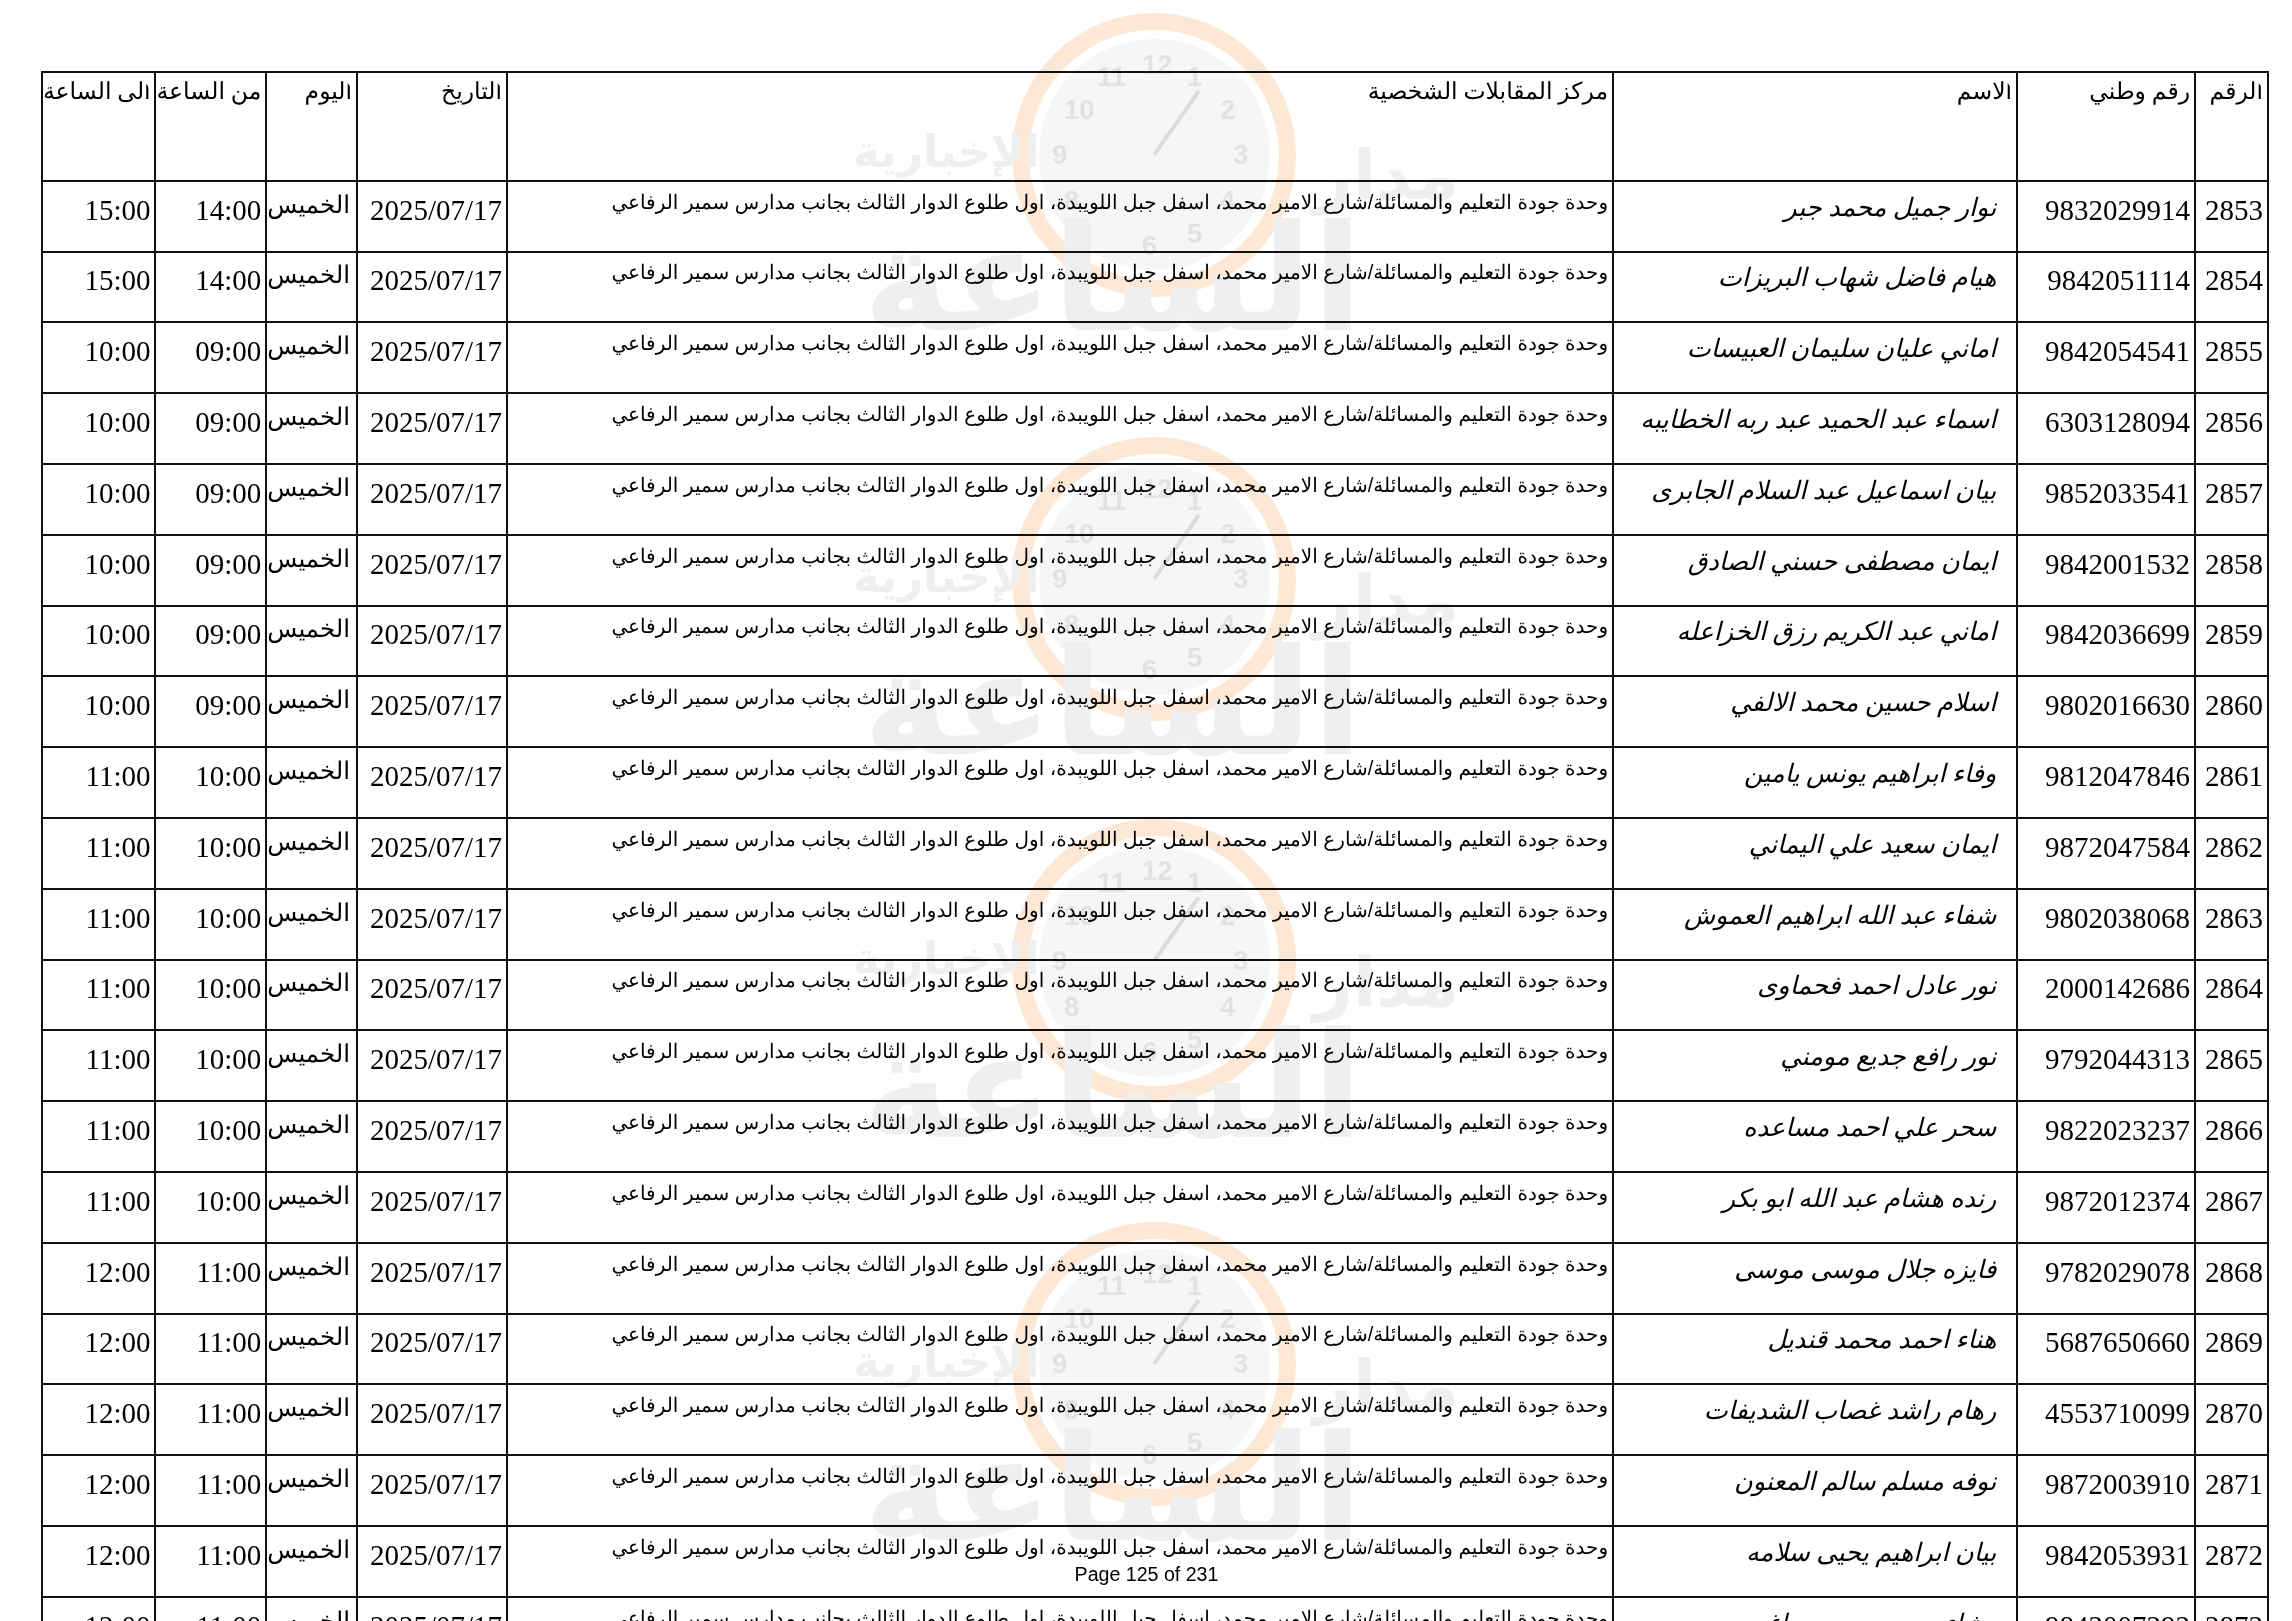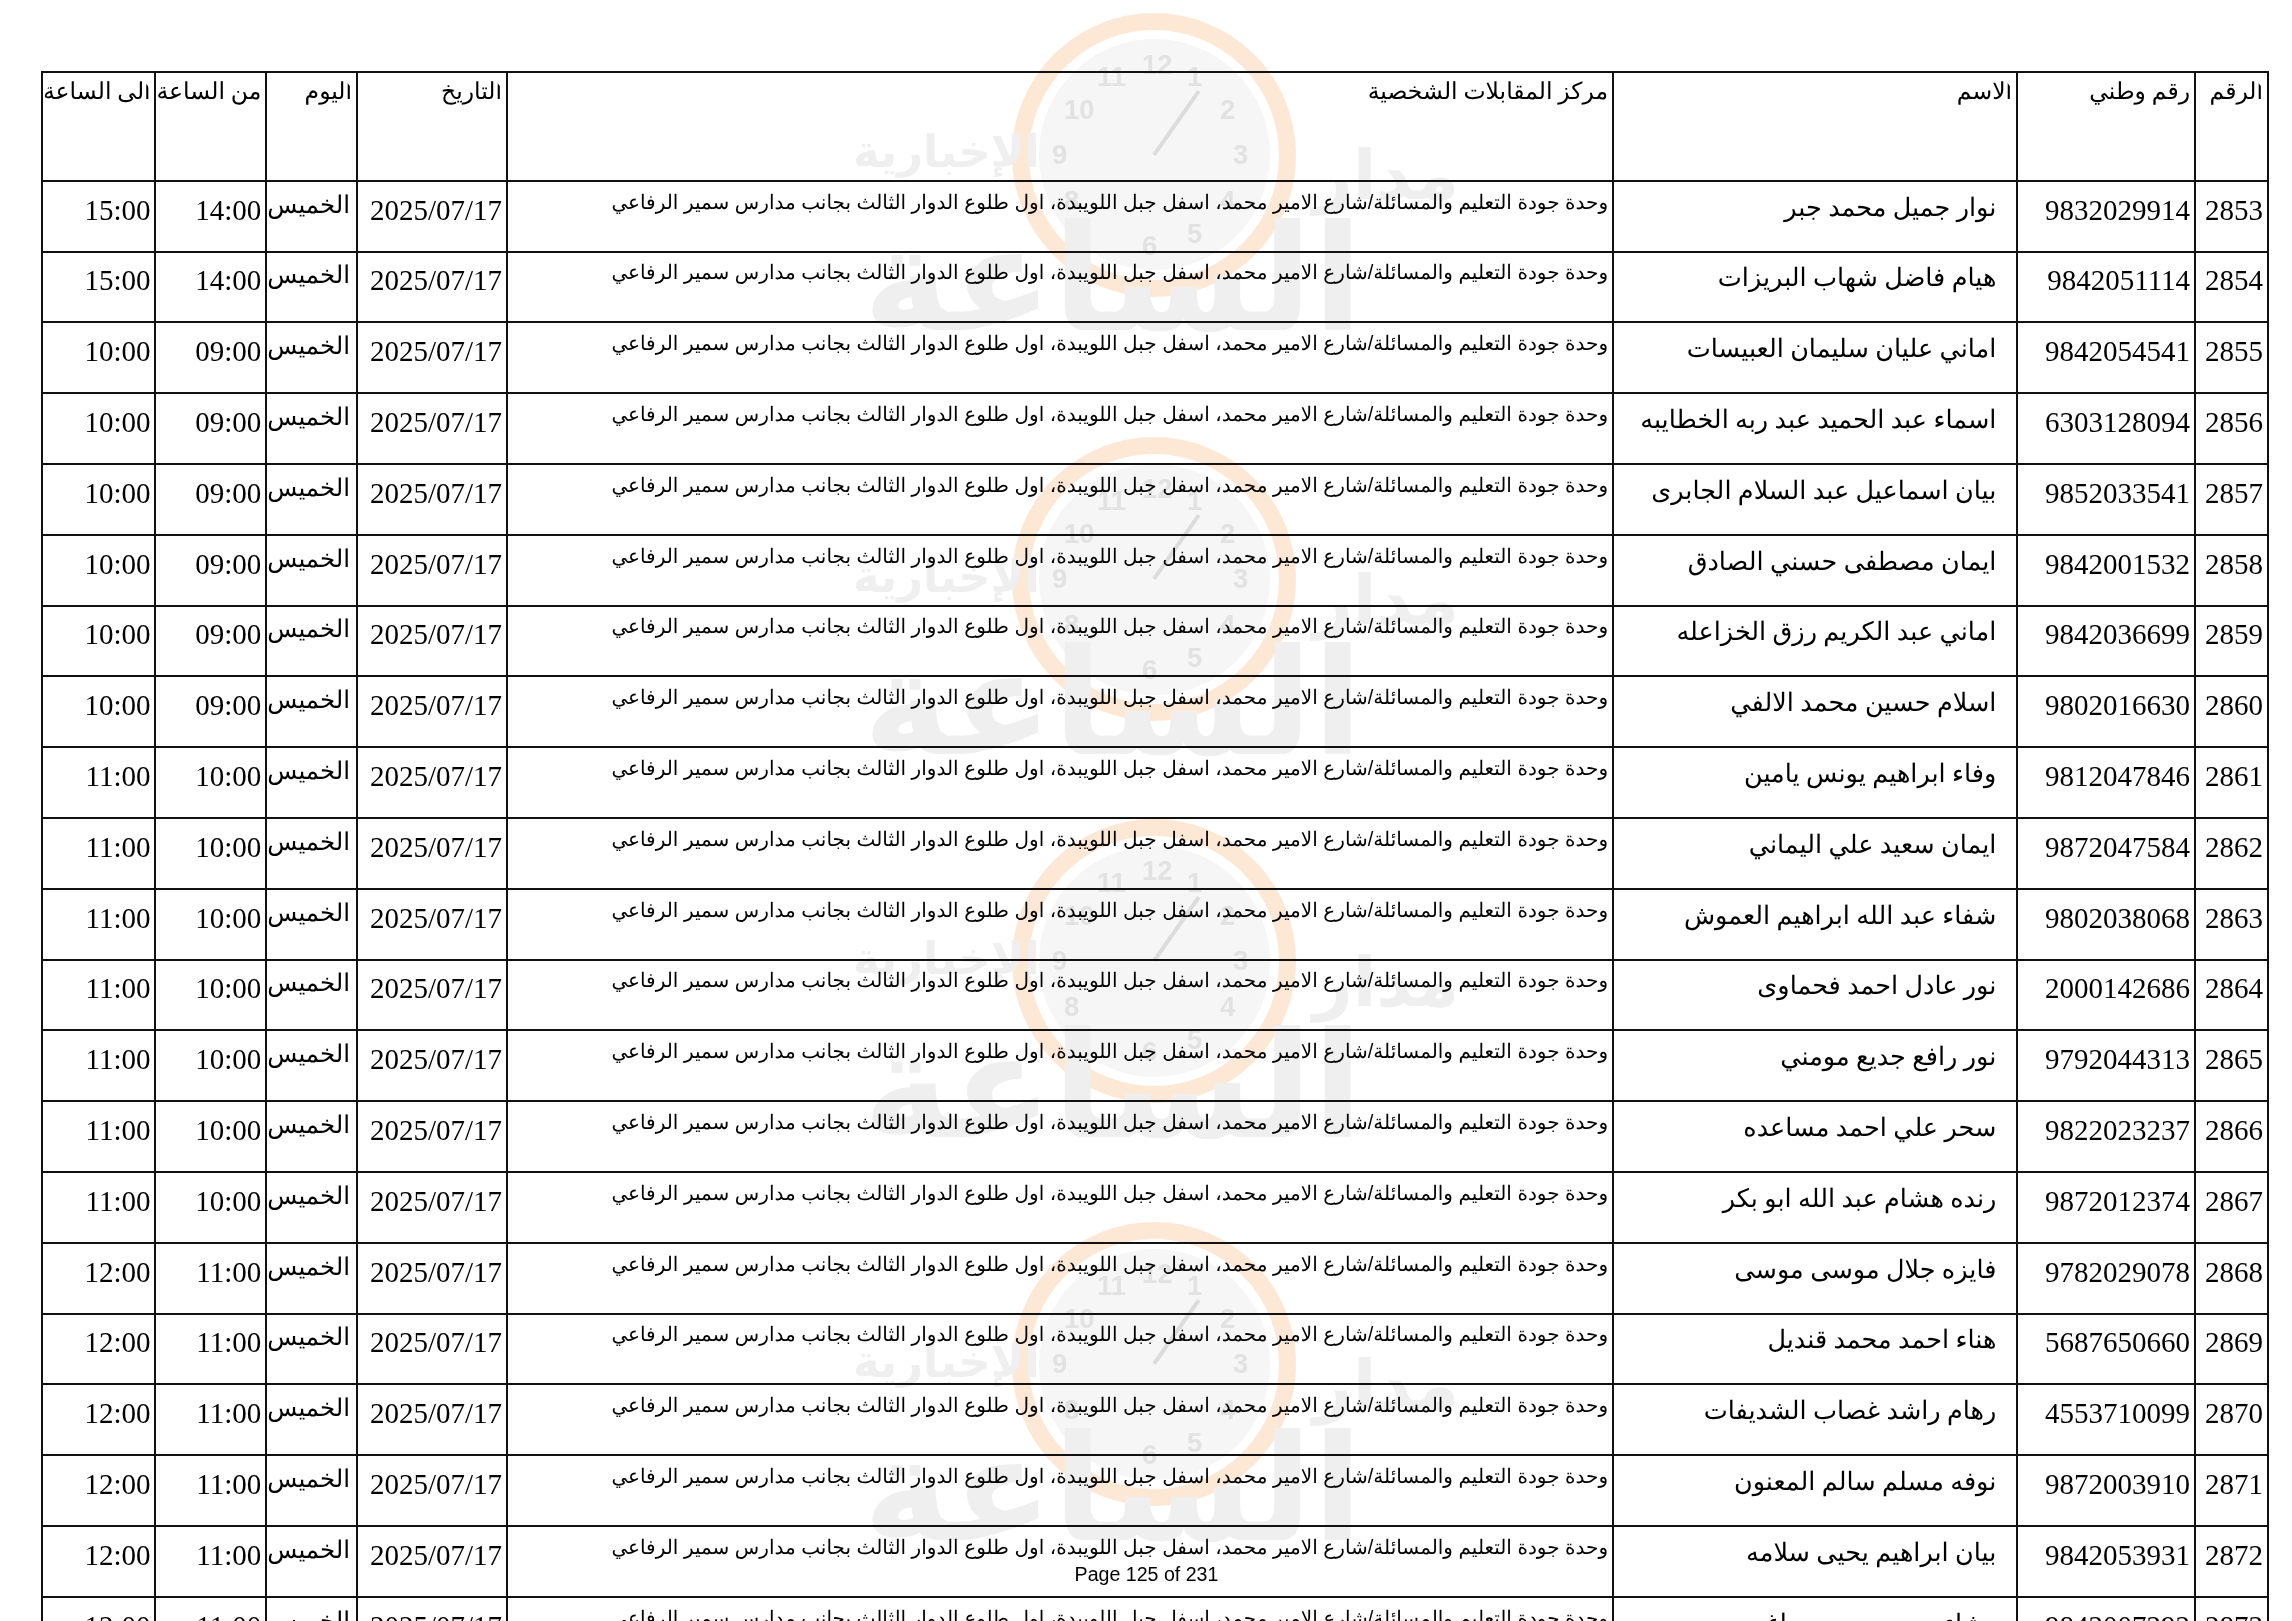--- a/index.html
+++ b/index.html
@@ -10,21 +10,21 @@
   .wm-num { position:absolute; font-family:"Liberation Sans", sans-serif; font-weight:bold; font-size:27.4px; color:#e2e2e2; }
   .wm-hand { position:absolute; background:#dcdcdc; transform-origin: 0 50%; height:3.9px; }
   .wm-word { position:absolute; font-family:"DejaVu Sans", sans-serif; font-weight:bold; color:#efefef; white-space:nowrap; direction:rtl; }
   table.grid { position:absolute; left:41px; top:71px; border-collapse:collapse; table-layout:fixed; direction:ltr; }
   table.grid td, table.grid th { border:2.5px solid #111; padding:0; vertical-align:top; overflow:hidden; white-space:nowrap; }
   table.grid th { height:103px; font-weight:normal; font-size:23.5px; text-align:right; padding:3.9px 3.9px 0 0; direction:rtl;border-radius:30px; }
   table.grid td { height:57px; }
   .c-num { font-size:29px; text-align:right; padding:11.8px 3.9px 0 0 !important; }
   .c-ar { font-size:24.5px; text-align:left; direction:rtl; padding:7.8px 5.9px 0 0 !important; }
   .c-center { font-family:"Liberation Sans", sans-serif; font-size:20px; text-align:right; direction:rtl; padding:7.8px 3.9px 0 0 !important; letter-spacing:-0.3px; }
-  .c-name { font-size:25.5px; text-align:right; direction:rtl; padding:9.8px 19.6px 0 0 !important; }
+  .c-name { font-size:25.5px; text-align:right; direction:rtl; padding:9.8px 19.6px 0 0 !important;font-style:italic; }
   .footer { position:absolute; top:1563px; left:0; width:2293px; text-align:center; font-family:"Liberation Sans", sans-serif; font-size:19.6px; }
 </style>
 </head>
 <body>
 
 <div id="wm-layer">
     <div class="watermark" style="left: 1012px; top: 12.7px; width: 284px; height: 284px;">
       <div class="wm-ring"></div>
       <div class="wm-face"></div>
       <span class="wm-num" style="left: 130px; top: 36px;">12</span>

